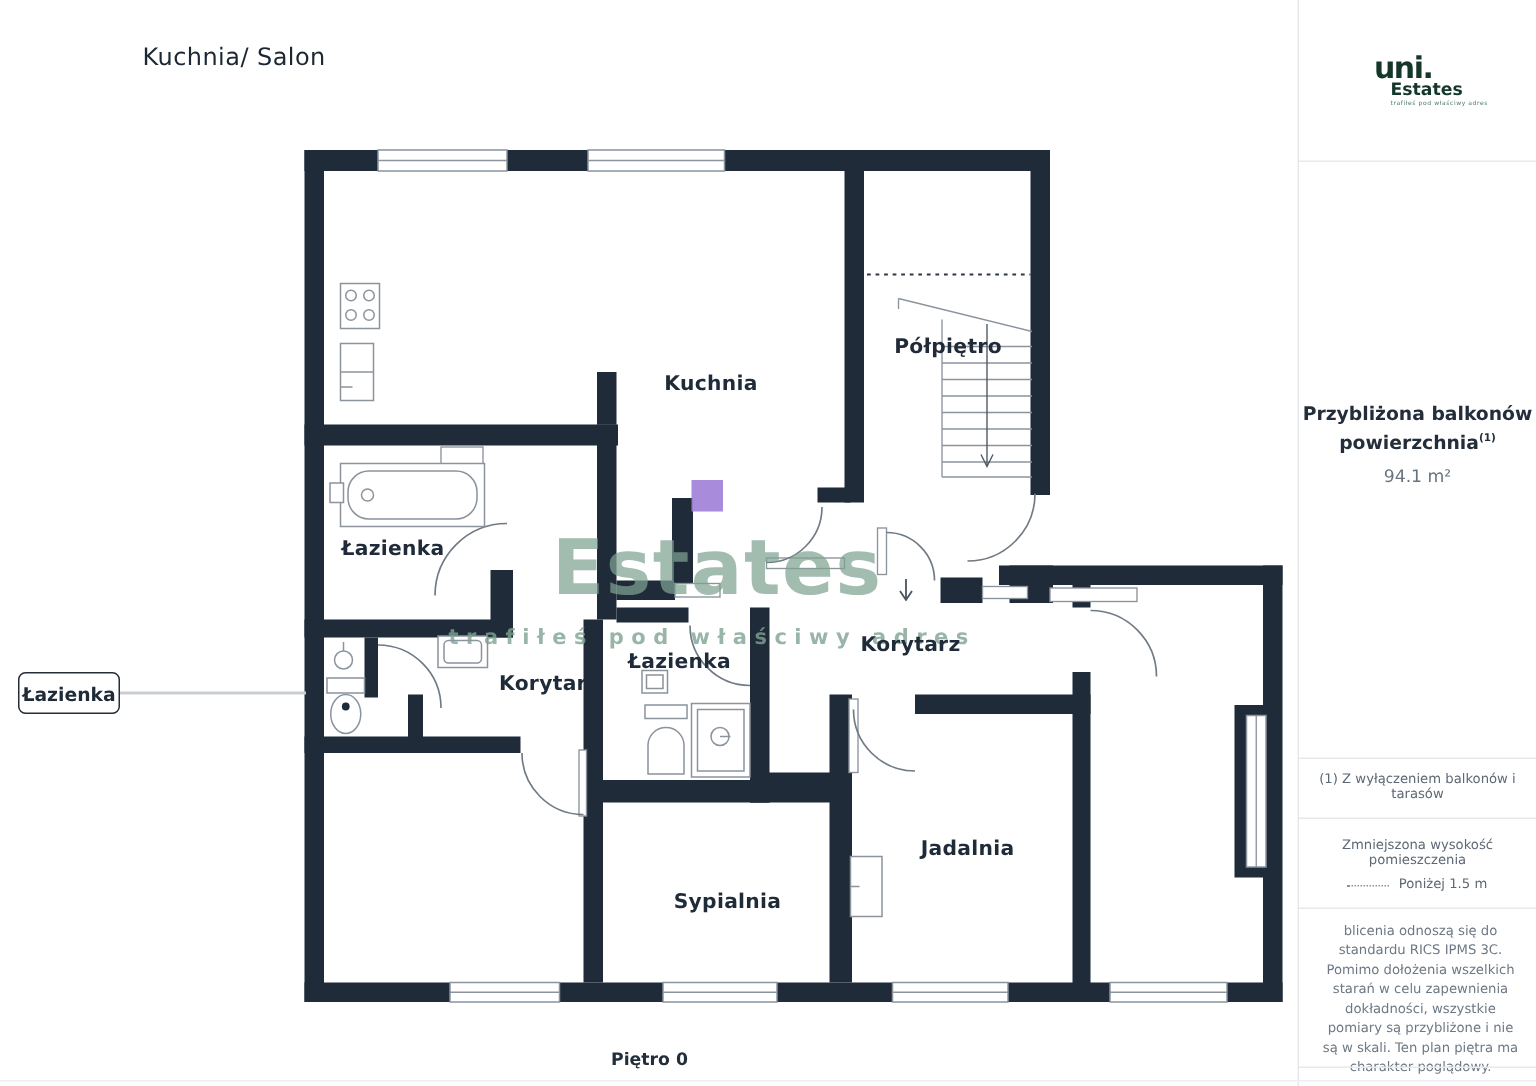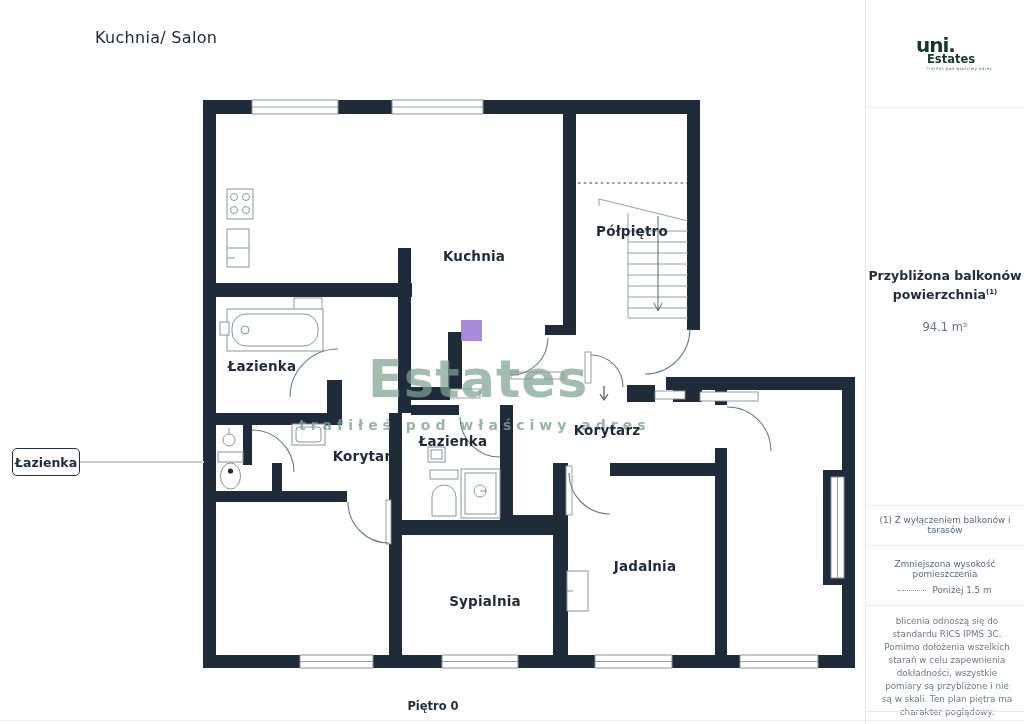--- a/index.html
+++ b/index.html
@@ -33,21 +33,21 @@
   
   .sidebar-vline{left:865px;top:0;width:1px;height:724px;background:#E7E9EB;}
   .hline{background:#E7E9EB;height:1px;left:866px;width:158px;}
   .logo-block{left:866px;top:0;width:158px;height:107px;}
   .logo-uni{left:50px;top:33px;font-size:20px;font-weight:800;letter-spacing:-1px;color:#14372A;position:absolute;}
   .logo-estates{left:61px;top:52px;font-size:11.5px;font-weight:600;color:#14372A;position:absolute;}
   .logo-tagline{left:61px;top:66px;font-size:4px;letter-spacing:.4px;color:#4A7A64;position:absolute;}
   .area-block{left:866px;top:268px;width:158px;text-align:center;color:#232E3A;}
   .area-l1{font-size:12.5px;font-weight:700;line-height:16px;}
   .area-l1 sup{font-size:7px;}
-  .area-value{margin-top:17px;font-size:11.5px;color:#67737F;}
+  .area-value{margin-top:7px;font-size:11.5px;color:#67737F;}
   .fn1-block{left:866px;top:505px;width:158px;height:40px;display:flex;align-items:center;
              font-size:8.8px;color:#5C6874;text-align:center;}
   .fn2-block{left:866px;top:545px;width:158px;height:60px;color:#5C6874;text-align:center;font-size:8.8px;}
   .fn2-title{margin-top:14px;}
   .fn2-legend{margin-top:6px;display:flex;align-items:center;justify-content:center;gap:6px;}
   .dotted-sample{display:inline-block;width:28px;height:0;border-top:1.6px dotted #8A939C;}
   .disclaimer-block{left:866px;top:605px;width:158px;height:106px;color:#6D7884;text-align:center;}
   .disclaimer-text{padding:10px 9px 0 13px;font-size:8.8px;line-height:13px;}
   .bottom-hairline{left:0;top:720px;width:1024px;height:1px;background:#EDEEF0;}
 </style>

